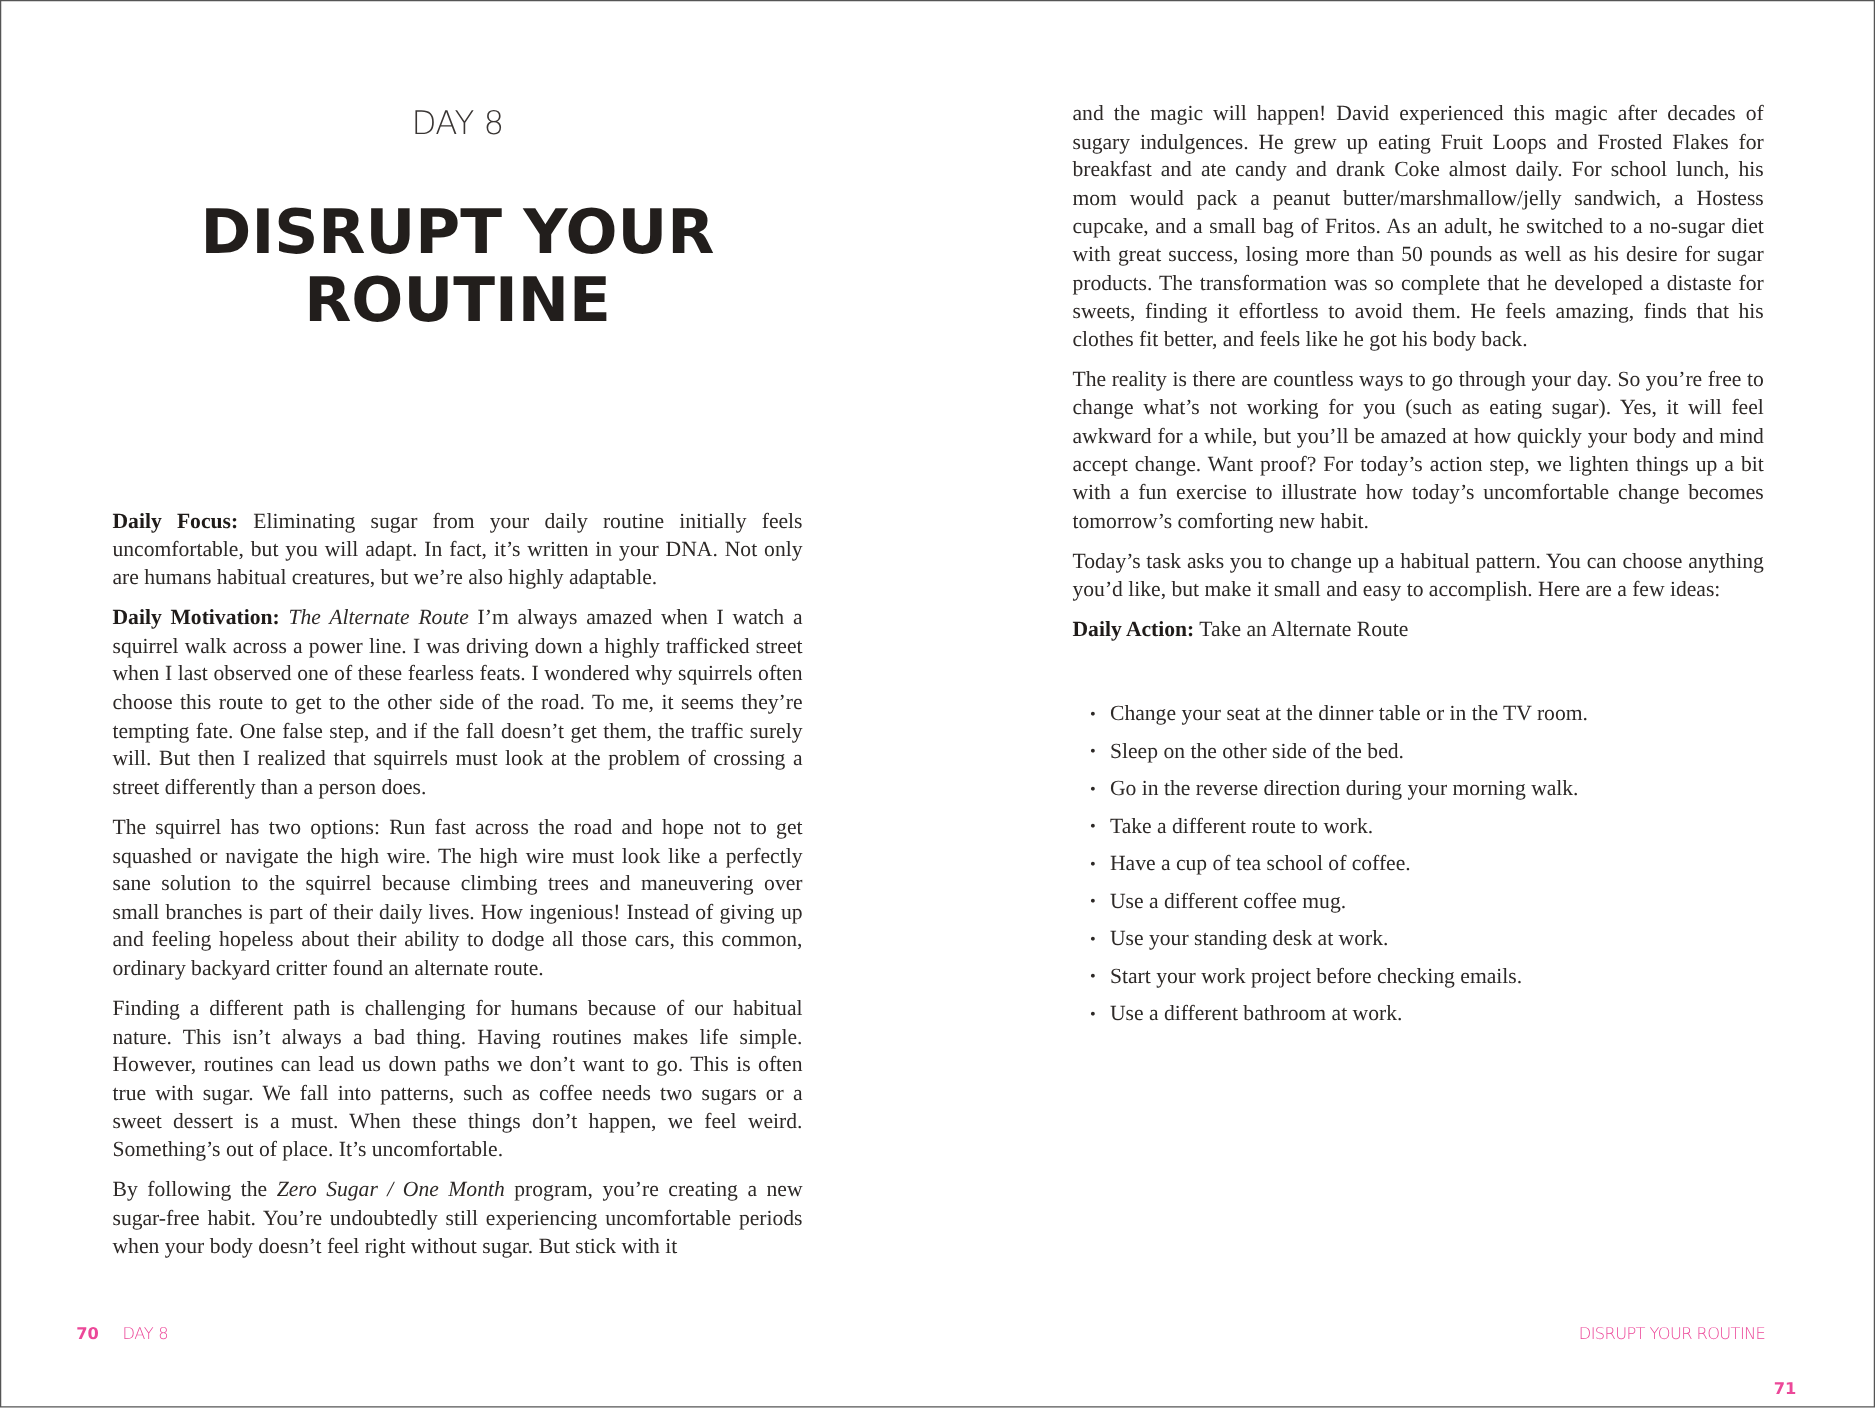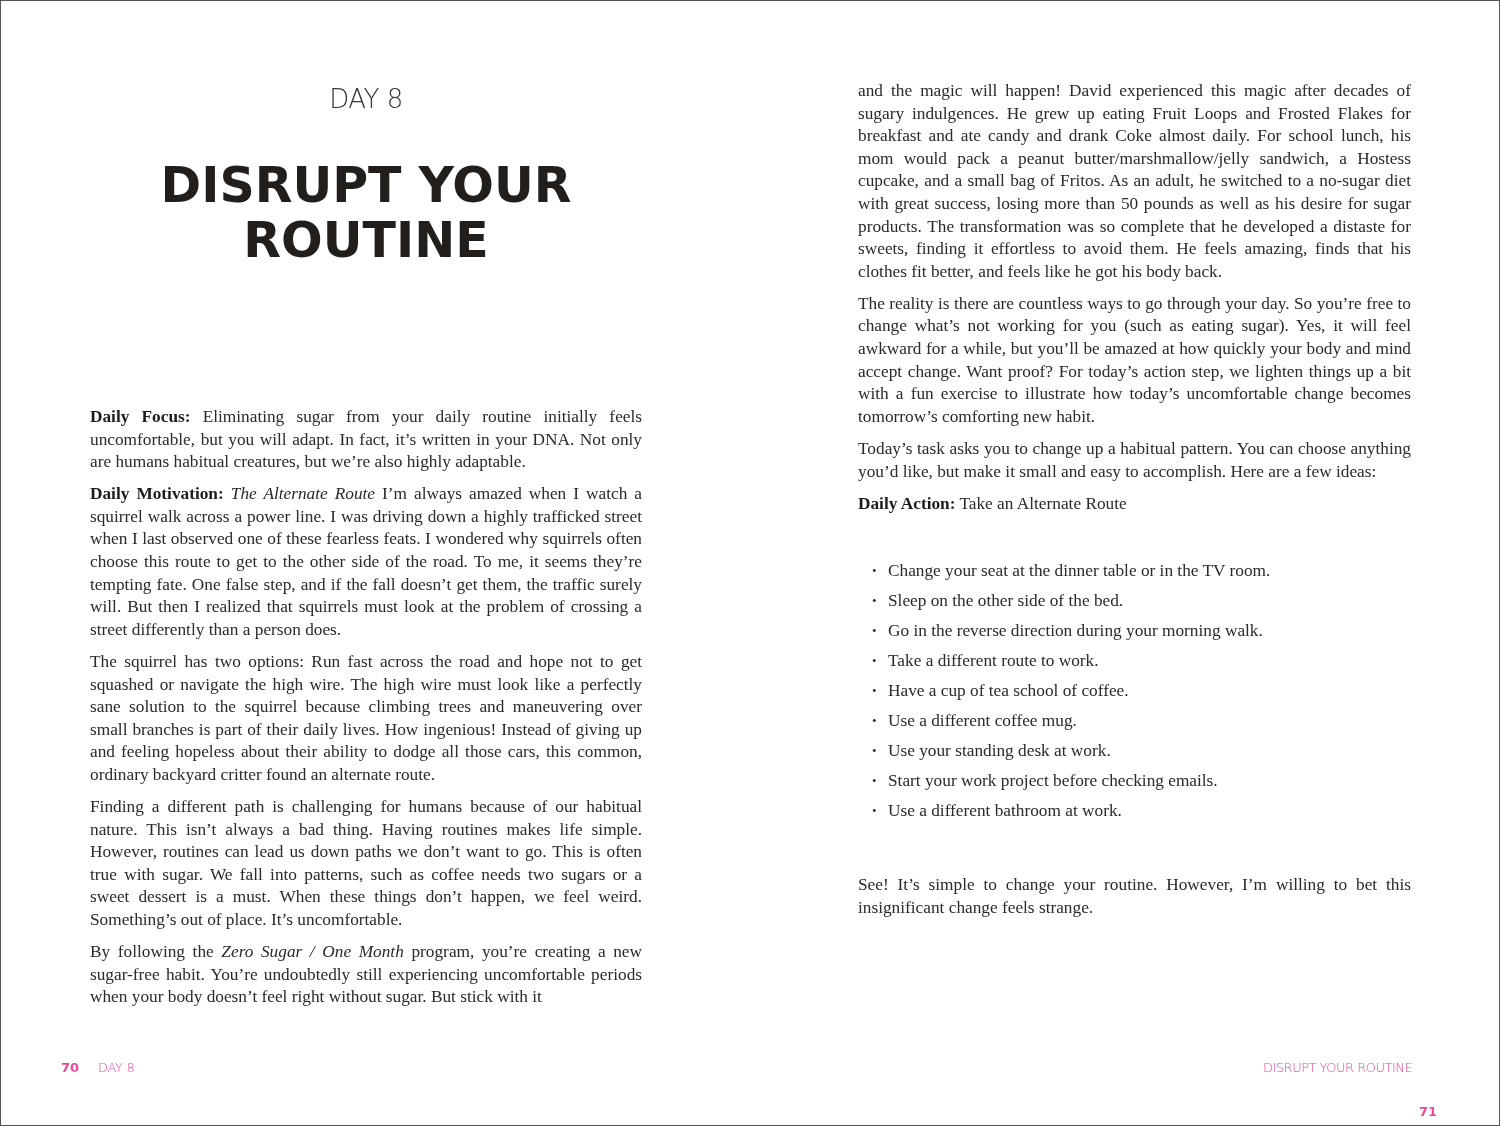--- a/index.html
+++ b/index.html
@@ -105,18 +105,17 @@
       <li><span class="bullet-icon">•</span><span>Sleep on the other side of the bed.</span></li>
       <li><span class="bullet-icon">•</span><span>Go in the reverse direction during your morning walk.</span></li>
       <li><span class="bullet-icon">•</span><span>Take a different route to work.</span></li>
       <li><span class="bullet-icon">•</span><span>Have a cup of tea school of coffee.</span></li>
       <li><span class="bullet-icon">•</span><span>Use a different coffee mug.</span></li>
       <li><span class="bullet-icon">•</span><span>Use your standing desk at work.</span></li>
       <li><span class="bullet-icon">•</span><span>Start your work project before checking emails.</span></li>
       <li><span class="bullet-icon">•</span><span>Use a different bathroom at work.</span></li>
     </ul>
 
-    <p class="para closing">See! It’s simple to change your routine. However, I’m willing to bet this insignificant change feels strange.</p>
   </div>
 
   <div class="folio folio-right-label">DISRUPT YOUR ROUTINE</div>
   <div class="folio folio-right-num">71</div>
 </div>
 
 </body></html>

